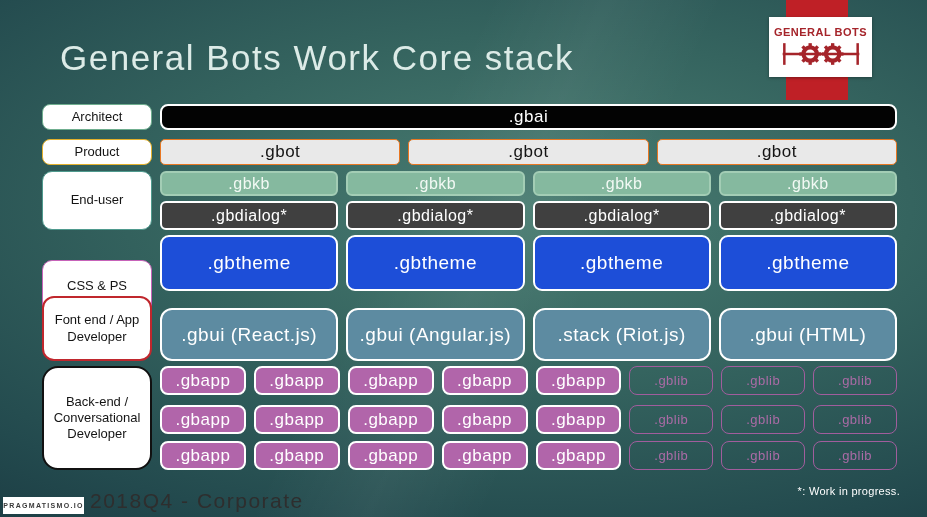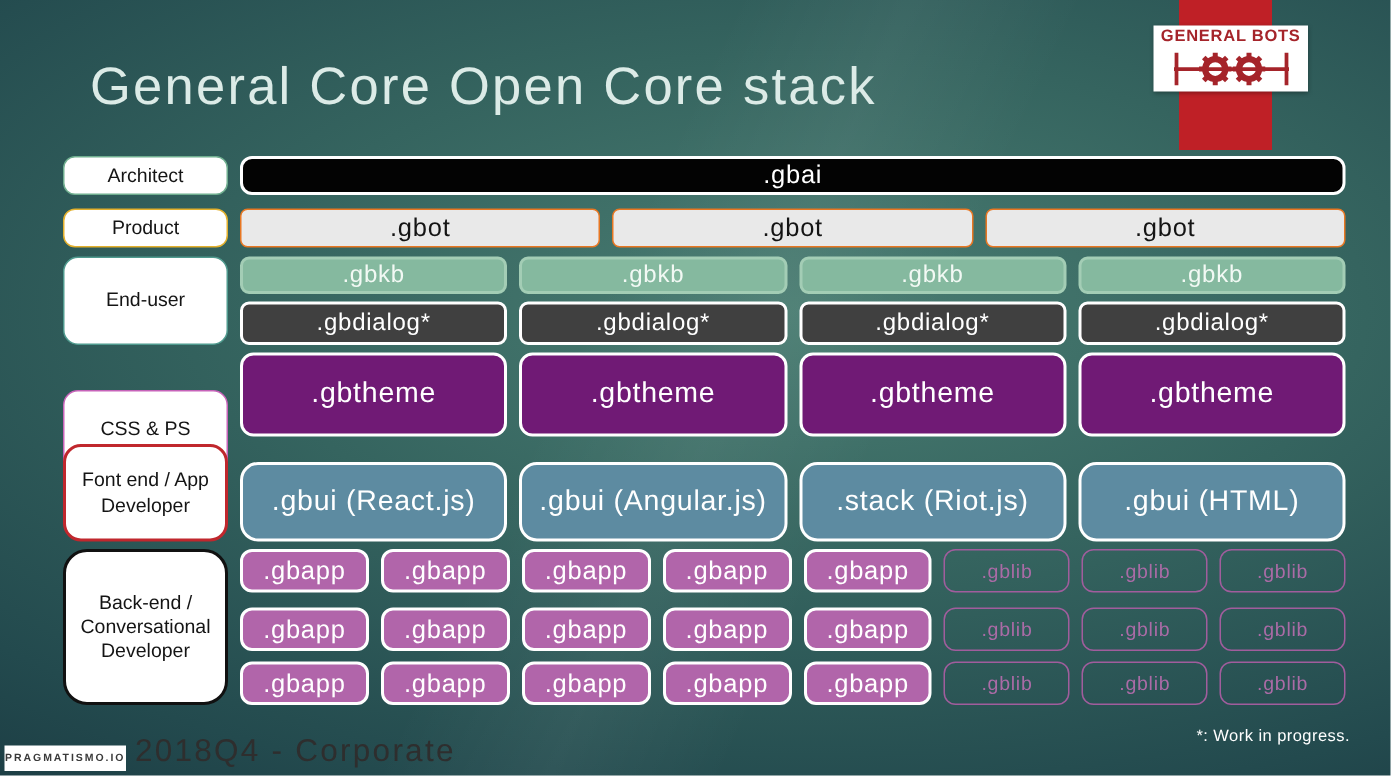--- a/index.html
+++ b/index.html
@@ -10,21 +10,21 @@
       linear-gradient(115deg, rgba(255,255,255,0) 42%, rgba(255,255,255,0.05) 52%, rgba(255,255,255,0) 62%),
       radial-gradient(ellipse 115% 95% at 58% 40%, #4a7d72 0%, #35645f 35%, #234a4e 68%, #142e38 100%);
   }
   .title{
     position:absolute;left:60px;top:38px;font-size:35px;font-weight:400;
     color:#dcebe7;letter-spacing:1.5px;white-space:nowrap;
   }
   
   .logo-ribbon{position:absolute;left:786px;top:0;width:62px;height:100px;background:#bf2026;}
   .logo-card{
-    position:absolute;left:769px;top:17px;width:103px;height:44px;background:#ffffff;
+    position:absolute;left:769px;top:17px;width:103px;height:60px;background:#ffffff;
     display:flex;flex-direction:column;align-items:center;justify-content:center;gap:1px;
     box-shadow:0 1px 3px rgba(0,0,0,0.35);
   }
   .logo-text{color:#a5242a;font-weight:bold;font-size:11px;letter-spacing:0.5px;white-space:nowrap;}
   
   .label{
     position:absolute;left:42px;width:110px;background:#ffffff;border-radius:8px;
     display:flex;align-items:center;justify-content:center;text-align:center;
     color:#141414;font-size:13px;line-height:1.25;box-sizing:border-box;padding:2px 5px;
   }
@@ -47,37 +47,37 @@
   .r-gbdialog{top:201px;height:29px;}
   .r-gbtheme{top:235px;height:56px;}
   .r-gbui{top:296px;height:65px;}
   .r-app1{top:366px;height:29px;}
   .r-app2{top:405px;height:29px;}
   .r-app3{top:441px;height:29px;}
   .gbai{background:#030303;border:2px solid #ffffff;border-radius:8px;color:#ffffff;font-size:17px;}
   .gbot{background:#e9e9e9;border:1.5px solid #e87722;border-radius:5px;color:#141414;font-size:17px;}
   .gbkb{background:#85b99f;border:2px solid #a3cdb5;border-radius:6px;color:#f2f9f4;font-size:16px;}
   .gbdialog{background:#404040;border:2px solid #ffffff;border-radius:6px;color:#ffffff;font-size:16px;}
-  .gbtheme{background:#701a75;border:2px solid #ffffff;border-radius:9px;color:#ffffff;font-size:19px;}
+  .gbtheme{background:#1d4ed8;border:2px solid #ffffff;border-radius:9px;color:#ffffff;font-size:19px;}
   .gbui{background:#5d8ba1;border:2px solid #ffffff;border-radius:12px;color:#ffffff;font-size:19px;margin-top:12px;}
   .gbapp{background:#b165aa;border:2px solid #ffffff;border-radius:8px;color:#ffffff;font-size:17px;}
   .gblib{background:transparent;border:1.5px solid #a15d9d;border-radius:8px;color:#aa6ba6;font-size:13px;}
   
   .brand-chip{
     position:absolute;left:3px;top:497px;width:81px;height:17px;background:#ffffff;
     display:flex;align-items:center;justify-content:center;
     font-size:7px;letter-spacing:1.3px;color:#3a3a3a;font-weight:bold;
   }
   .footer-text{position:absolute;left:90px;top:489px;font-size:21px;color:#2e2e2e;letter-spacing:1.5px;}
   .note{position:absolute;right:27px;top:485px;font-size:11px;color:#ffffff;letter-spacing:0.3px;}
 </style>
 </head>
 <body>
 
-<div class="title">General Core Open Core stack</div>
+<div class="title">General Bots Work Core stack</div>
 
 <div class="logo-ribbon"></div>
 <div class="logo-card">
   <div class="logo-text">GENERAL BOTS</div>
   <svg width="86" height="30" viewBox="0 0 100 36">
     <g stroke="#a5242a" fill="none">
       <line x1="4" y1="18" x2="96" y2="18" stroke-width="3"></line>
       <line x1="6" y1="5" x2="6" y2="31" stroke-width="3"></line>
       <line x1="94" y1="5" x2="94" y2="31" stroke-width="3"></line>
       <g>

